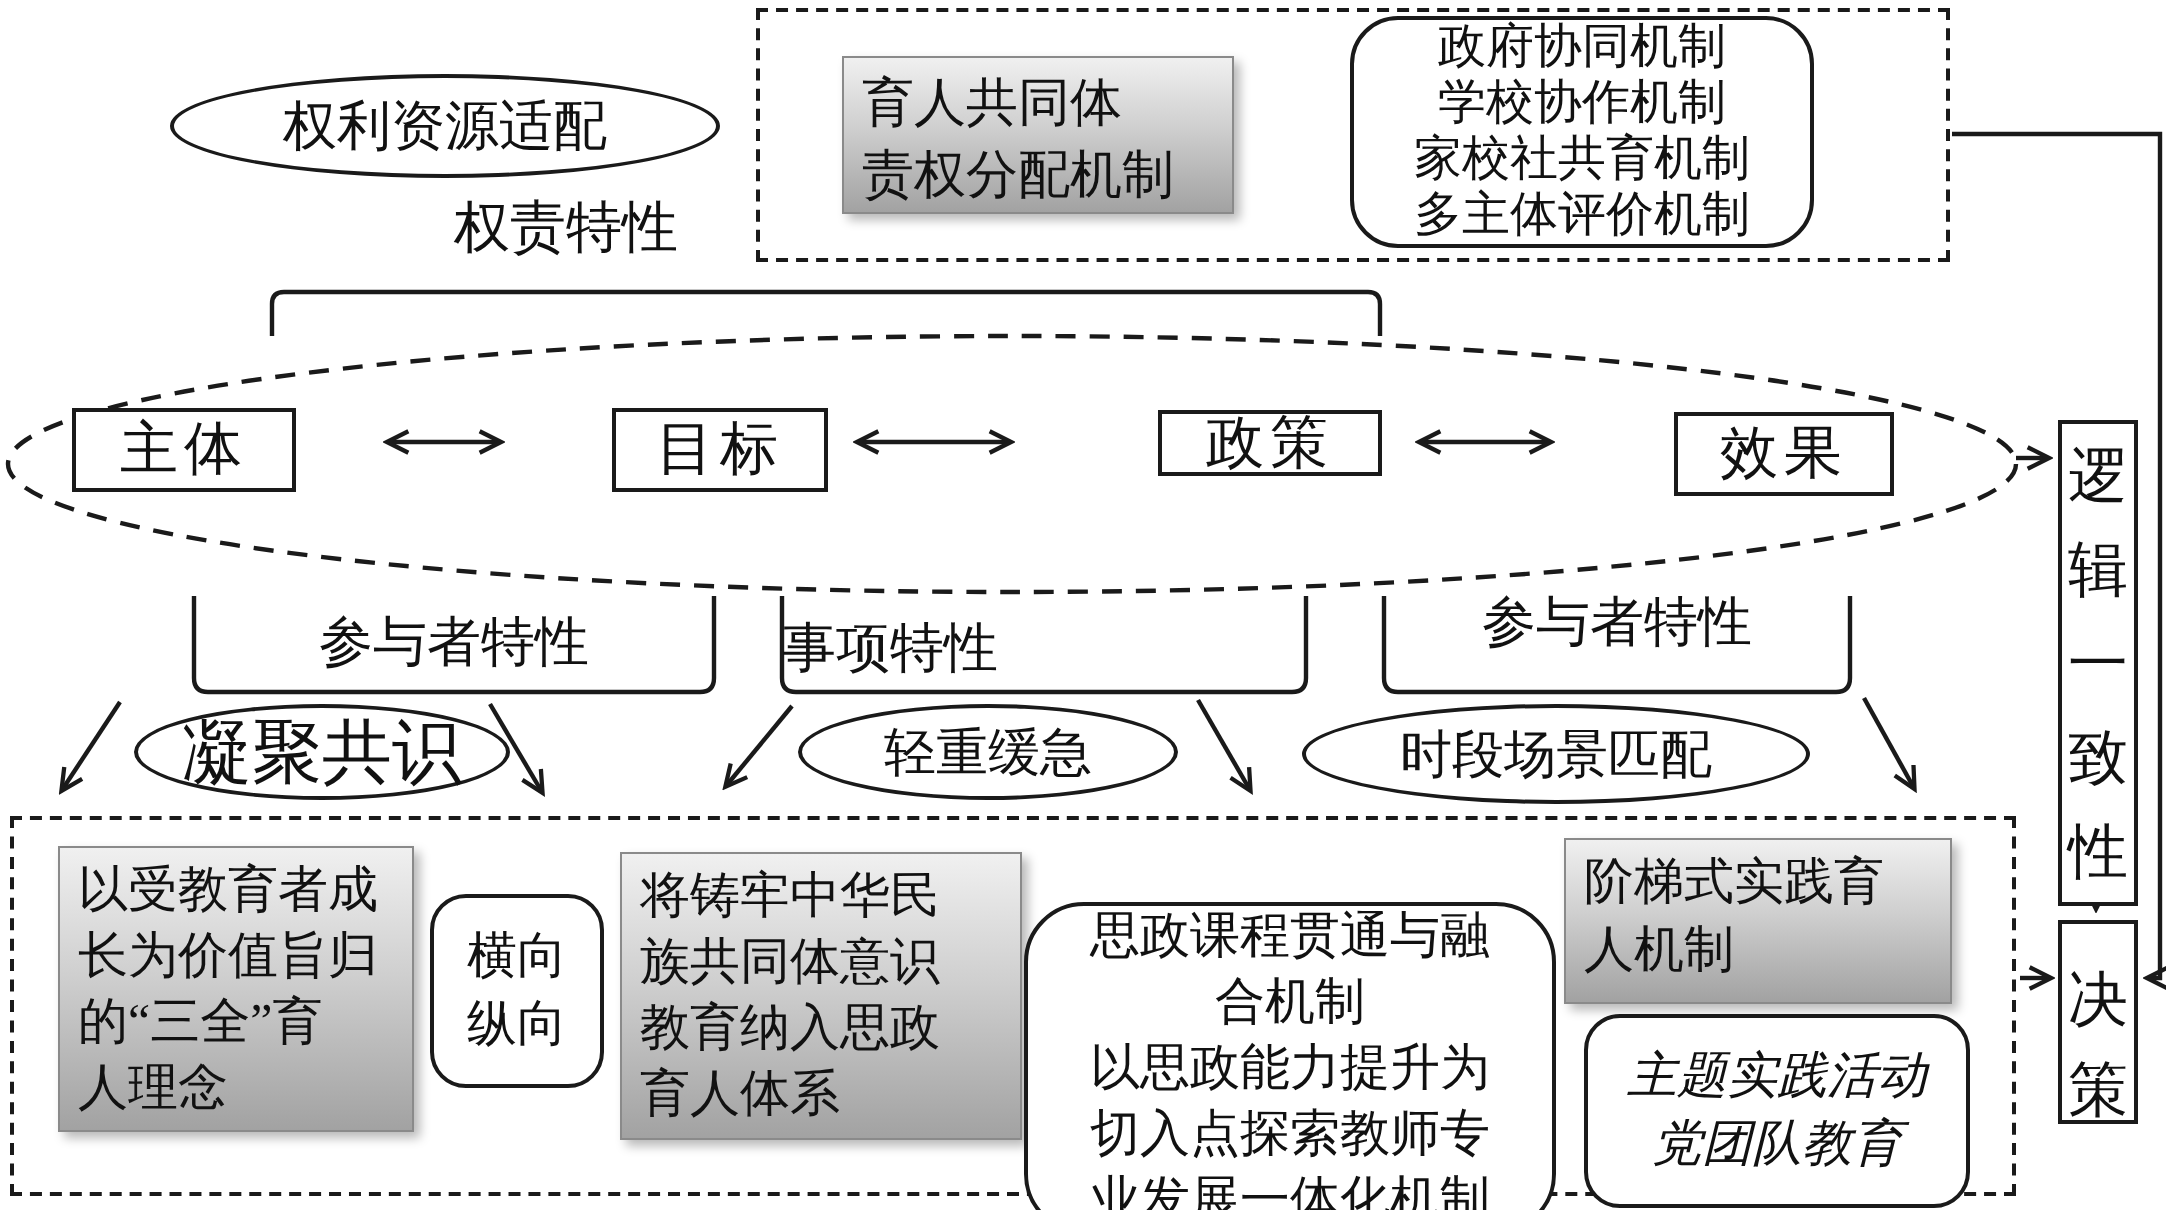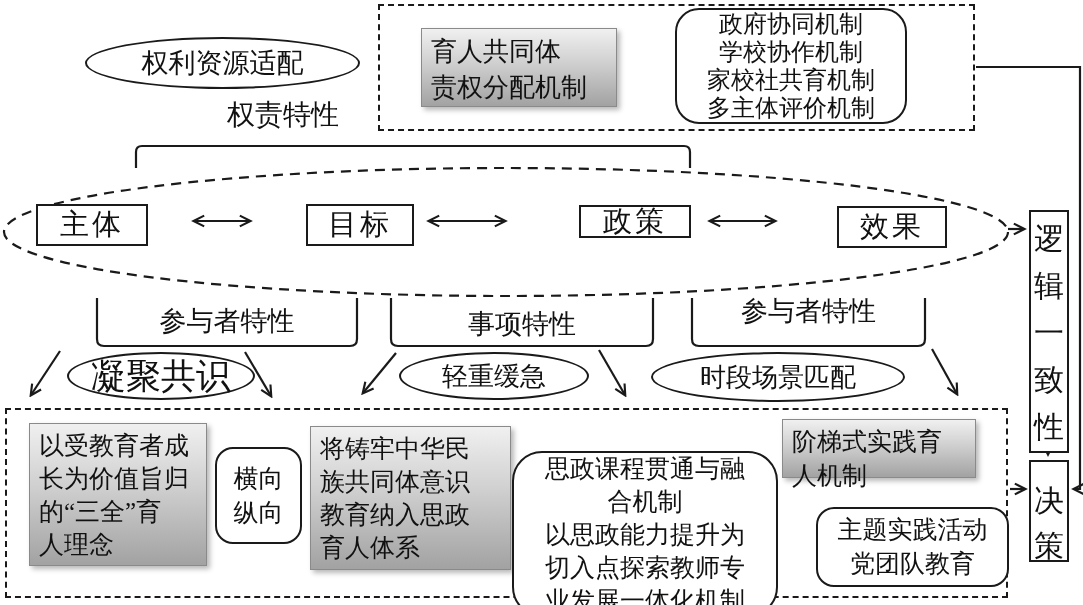--- a/index.html
+++ b/index.html
@@ -81,21 +81,21 @@
 
   <div class="abs node" style="left:36px;top:204px;width:112px;height:42px;">主体</div>
   <div class="abs node" style="left:306px;top:204px;width:108px;height:42px;">目标</div>
   <div class="abs node" style="left:579px;top:205px;width:112px;height:33px;">政策</div>
   <div class="abs node" style="left:813px;top:206px;width:110px;height:42px;margin-left:24px;">效果</div>
 
   <div class="abs vbox" style="left:1029px;top:162px;width:40px;height:243px;line-height:47px;padding-top:3px;margin-top:48px;">逻辑一致性</div>
   <div class="abs vbox" style="left:1029px;top:460px;width:40px;height:102px;line-height:45px;padding-top:16px;">决策</div>
 
   <div class="abs lbl" style="left:97px;top:306px;width:260px;text-align:center;font-size:27px;">参与者特性</div>
-  <div class="abs lbl" style="left:391px;top:309px;width:262px;text-align:center;font-size:27px;">事项特性</div>
+  <div class="abs lbl" style="left:391px;top:309px;width:262px;text-align:left;font-size:27px;">事项特性</div>
   <div class="abs lbl" style="left:692px;top:296px;width:233px;text-align:center;font-size:27px;">参与者特性</div>
 
   <div class="abs oval" style="left:67px;top:352px;width:188px;height:48px;font-size:35px;">凝聚共识</div>
   <div class="abs oval" style="left:399px;top:352px;width:190px;height:48px;font-size:26px;">轻重缓急</div>
   <div class="abs oval" style="left:651px;top:352px;width:254px;height:50px;font-size:26px;">时段场景匹配</div>
 
   <div class="abs dashedbox" style="left:5px;top:408px;width:1003px;height:190px;"></div>
 
   <div class="abs graybox" style="left:29px;top:423px;width:178px;height:143px;line-height:33px;">以受教育者成
 长为价值旨归
@@ -105,18 +105,18 @@
 纵向</div>
   <div class="abs graybox" style="left:310px;top:426px;width:201px;height:144px;line-height:33px;">将铸牢中华民
 族共同体意识
 教育纳入思政
 育人体系</div>
   <div class="abs roundbox ml" style="left:512px;top:424px;width:266px;height:166px;border-radius:30px;font-size:25px;line-height:33px;margin-top:27px;">思政课程贯通与融
 合机制
 以思政能力提升为
 切入点探索教师专
 业发展一体化机制</div>
-  <div class="abs graybox" style="left:782px;top:419px;width:194px;height:59px;line-height:34px;">阶梯式实践育
+  <div class="abs graybox" style="left:782px;top:419px;width:194px;height:83px;line-height:34px;">阶梯式实践育
 人机制</div>
-  <div class="abs roundbox ml" style="left:816px;top:507px;width:193px;height:80px;border-radius:18px;font-size:25px;line-height:34px;">主题实践活动
+  <div class="abs roundbox ml" style="left:792px;top:507px;width:193px;height:97px;border-radius:18px;font-size:25px;line-height:34px;font-style:italic;">主题实践活动
 党团队教育</div>
 
 </div>
 
 </body></html>

